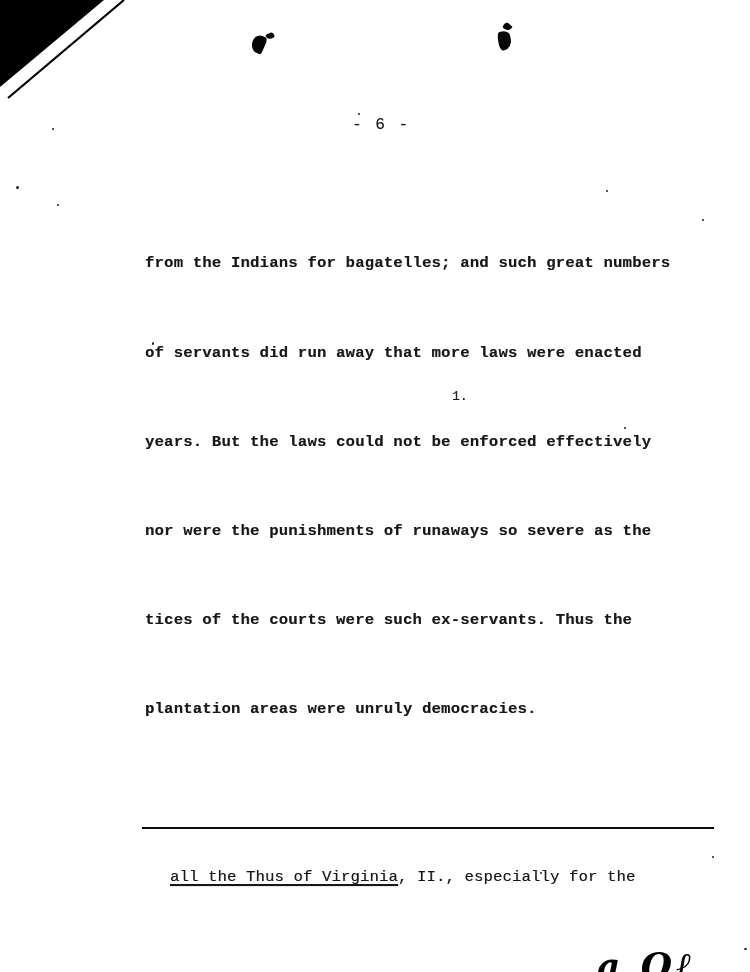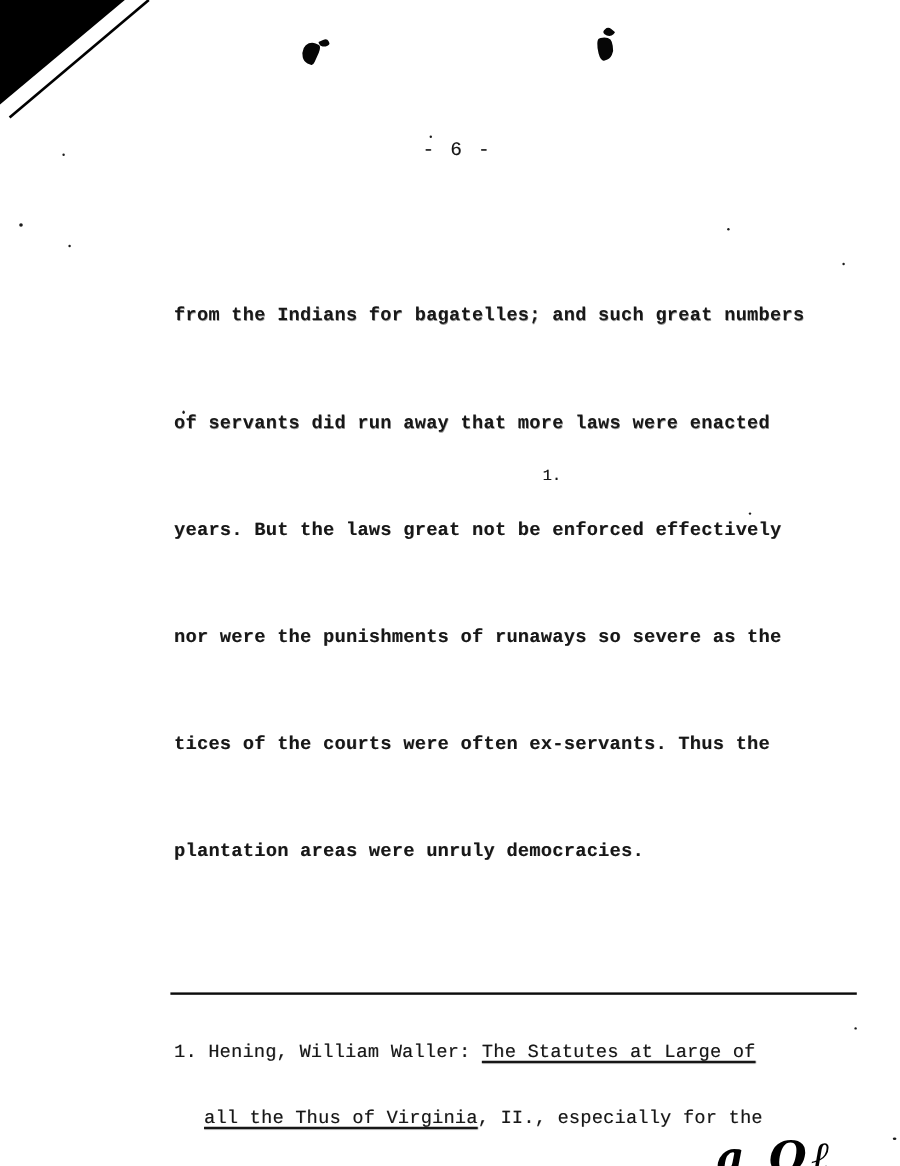--- a/index.html
+++ b/index.html
@@ -54,44 +54,43 @@
 
   <div class="blot" id="blot1"></div>
   <div class="blot" id="blot2"></div>
   <div id="speck-tr"></div>
 
   <div class="pagenum tw">- 6 -</div>
 
   <div class="body-text tw">
     <div class="line">from the Indians for bagatelles; and such great numbers</div>
     <div class="line">of servants did run away that more laws were enacted</div>
-    <div class="line">years. But the laws great not be enforced effectively</div>
+    <div class="line">years. But the laws could not be enforced effectively</div>
     <div class="line">nor were the punishments of runaways so severe as the</div>
-    <div class="line">tices of the courts were often ex-servants. Thus the</div>
+    <div class="line">tices of the courts were such ex-servants. Thus the</div>
     <div class="line">plantation areas were unruly democracies.</div>
     
     
     
     
     
     
     
     
     
     
     
     
   </div>
 
   <div class="sup tw">1.</div>
 
   <div class="fn-rule"></div>
 
   <div class="footnote tw">
-    <div><span>1. Hening, William Waller: </span><span class="ul">The Statutes at Large of</span></div>
     <div class="fn-cont"><span class="ul">all the Thus of Virginia</span><span>, II., especially for the</span></div>
     
   </div>
 
   <div class="hand">a Oℓ</div>
 
   <div class="speck" style="left:52px;top:128px;width:2px;height:2px;"></div>
   <div class="speck" style="left:16px;top:186px;width:3px;height:3px;"></div>
   <div class="speck" style="left:57px;top:204px;width:2px;height:2px;"></div>
   <div class="speck" style="left:358px;top:113px;width:2px;height:2px;"></div>

